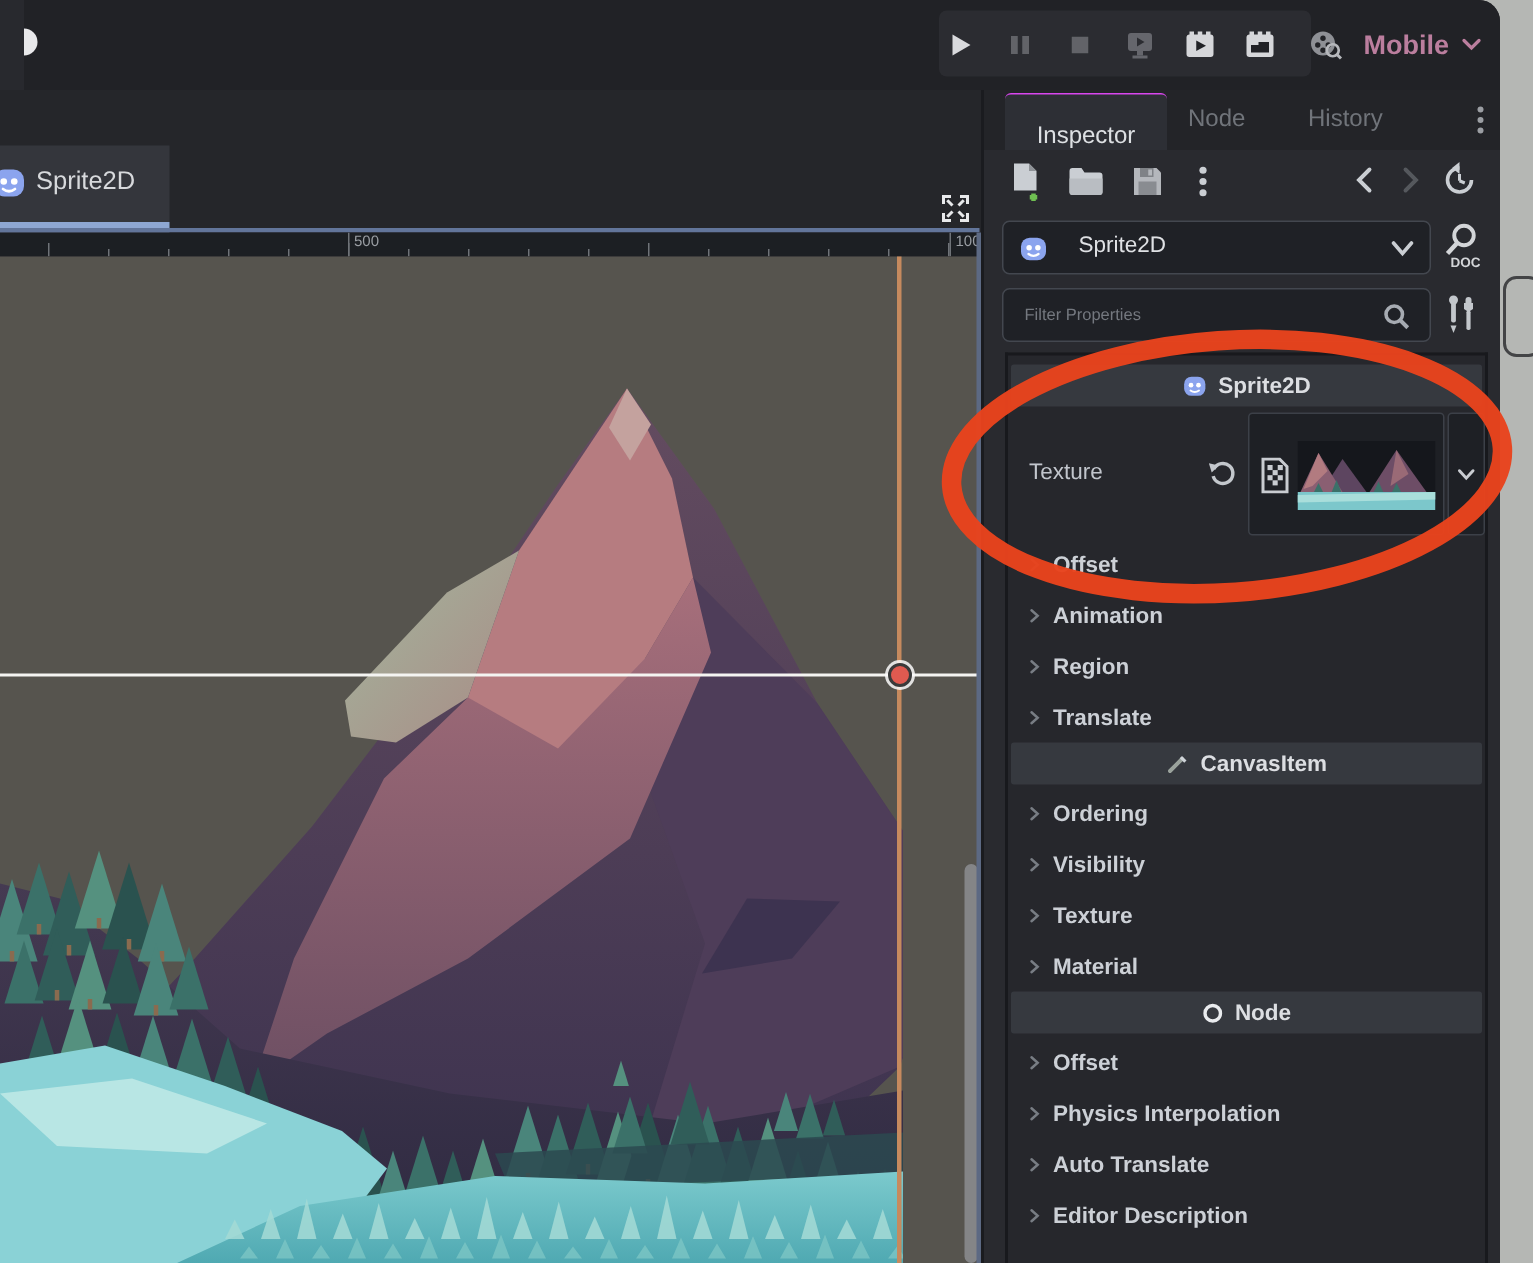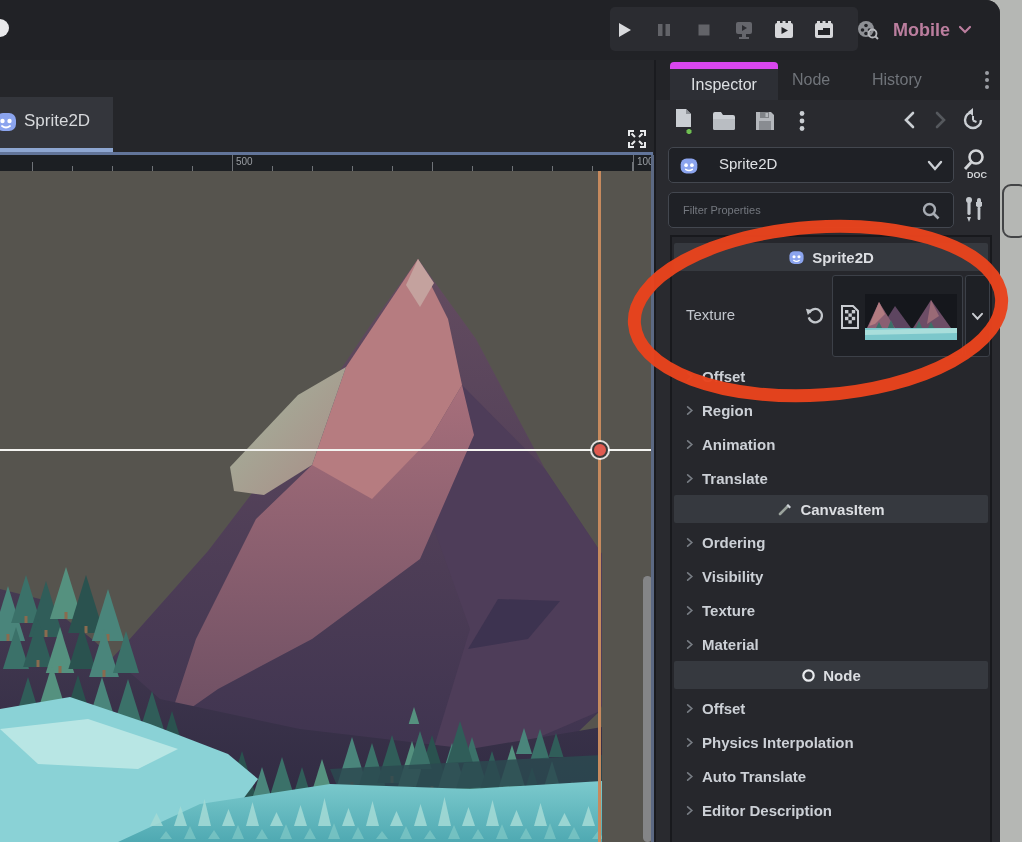--- a/index.html
+++ b/index.html
@@ -1,20 +1,20 @@
 <!DOCTYPE html>
 <html><head>
 <meta charset="utf-8">
 <style>
   * { margin:0; padding:0; box-sizing:border-box; }
   html,body { width:1022px; height:842px; overflow:hidden; background:#b5b7b4; font-family:"Liberation Sans", sans-serif; }
   #window { position:absolute; left:0; top:0; width:1000px; height:842px; background:#28292e; border-radius:0 14px 0 0; overflow:hidden; }
 
   
-  #topbar { position:absolute; left:0; top:0; width:1000px; height:60px; background:#212226; overflow:hidden; }
+  #topbar { position:absolute; left:16px; top:0; width:1000px; height:60px; background:#212226; overflow:hidden; }
   #topbar-partial-logo { position:absolute; left:-9px; top:19px; width:18px; height:18px; border-radius:50%; background:#e9e9eb; }
   #play-panel { position:absolute; left:610px; top:7px; width:248px; height:44px; background:#2b2c31; border-radius:5px; }
   .tb-icon { position:absolute; top:18px; width:24px; height:24px; display:flex; align-items:center; justify-content:center; }
   #profile-btn { position:absolute; left:893px; top:14px; height:32px; display:flex; align-items:center; gap:8px; color:#bb7e9e; font-size:18px; font-weight:700; }
 
   
   #tabbar { position:absolute; left:0; top:60px; width:656px; height:95px; background:#25262a; }
   #scene-tab { position:absolute; left:0; top:37px; width:113px; height:51px; background:#34363c; overflow:hidden; }
   #scene-tab .lbl { position:absolute; left:24px; top:14px; font-size:17px; color:#d7d9dc; }
   #tab-underline { position:absolute; left:0; top:88px; width:113px; height:7px; background:#8ea7d2; }
@@ -28,21 +28,21 @@
   #viewport { position:absolute; left:0; top:171px; width:656px; height:671px; background:#56544e; overflow:hidden; }
   #h-guide { position:absolute; left:0; top:278px; width:653px; height:2px; background:#f4f4f1; }
   #v-guide { position:absolute; left:598px; top:-8px; width:3px; height:679px; background:#c68a5e; }
   #origin-dot { position:absolute; left:592px; top:271px; width:16px; height:16px; border-radius:50%; background:#e05a50; border:2px solid #3a3a3a; box-shadow:0 0 0 2px rgba(250,250,250,.85); }
   #vp-scrollbar { position:absolute; left:643px; top:405px; width:9px; height:266px; border-radius:5px; background:#8a8b8e; opacity:.9; }
   #dock-split { position:absolute; left:651px; top:155px; width:3px; height:687px; background:#5c6983; }
 
   
   #dock { position:absolute; left:654px; top:60px; width:346px; height:782px; background:#292a2f; border-left:2px solid #1a1b1f; }
   #dock-tabs { position:absolute; left:0; top:0; width:344px; height:40px; background:#232428; }
-  #tab-inspector { position:absolute; left:14px; top:2px; width:108px; height:38px; background:#2d2f35; border-top:7px solid #d946ef; border-radius:4px 4px 0 0; display:flex; align-items:center; justify-content:center; color:#dde0e3; font-size:16px; }
+  #tab-inspector { position:absolute; left:14px; top:2px; width:108px; height:38px; background:#2d2f35; border-top:1px solid #d946ef; border-radius:4px 4px 0 0; display:flex; align-items:flex-end; justify-content:center; color:#dde0e3; font-size:16px; }
   .dock-tab-ghost { position:absolute; top:0; height:40px; display:flex; align-items:center; color:#70747a; font-size:16px; }
   #dock-menu-dots { position:absolute; left:324px; top:9px; width:14px; height:22px; }
 
   .insp-icon { position:absolute; display:flex; justify-content:center;text-decoration:underline; }
 
   .field { position:absolute; left:12px; width:286px; height:36px; background:#1f2126; border:1.5px solid #43474f; border-radius:5px; }
   #node-select .val { position:absolute; left:50px; top:7px; font-size:15px; color:#dfe1e4; }
   #filter-input { width:100%; height:100%; background:transparent; border:none; outline:none; color:#c8ccd1; font-size:11px; padding:0 40px 0 14px; font-family:"Liberation Sans", sans-serif; }
   #filter-input::placeholder { color:#74787f; }
 
@@ -530,29 +530,29 @@
             </svg>
           </span>
           <span>Offset</span>
         </div>
         <div class="row-group">
           <span style="display:flex">
             <svg width="11" height="11" viewBox="0 0 12 12">
               <path d="M4 2 L8.5 6 L4 10" fill="none" stroke="#787d84" stroke-width="1.8" stroke-linecap="round"></path>
             </svg>
           </span>
+          <span>Animation</span>
+        </div>
+        <div class="row-group">
+          <span style="display:flex">
+            <svg width="11" height="11" viewBox="0 0 12 12">
+              <path d="M4 2 L8.5 6 L4 10" fill="none" stroke="#787d84" stroke-width="1.8" stroke-linecap="round"></path>
+            </svg>
+          </span>
           <span>Region</span>
-        </div>
-        <div class="row-group">
-          <span style="display:flex">
-            <svg width="11" height="11" viewBox="0 0 12 12">
-              <path d="M4 2 L8.5 6 L4 10" fill="none" stroke="#787d84" stroke-width="1.8" stroke-linecap="round"></path>
-            </svg>
-          </span>
-          <span>Animation</span>
         </div>
         <div class="row-group">
           <span style="display:flex">
             <svg width="11" height="11" viewBox="0 0 12 12">
               <path d="M4 2 L8.5 6 L4 10" fill="none" stroke="#787d84" stroke-width="1.8" stroke-linecap="round"></path>
             </svg>
           </span>
           <span>Translate</span>
         </div>
         <div class="row-cat">

